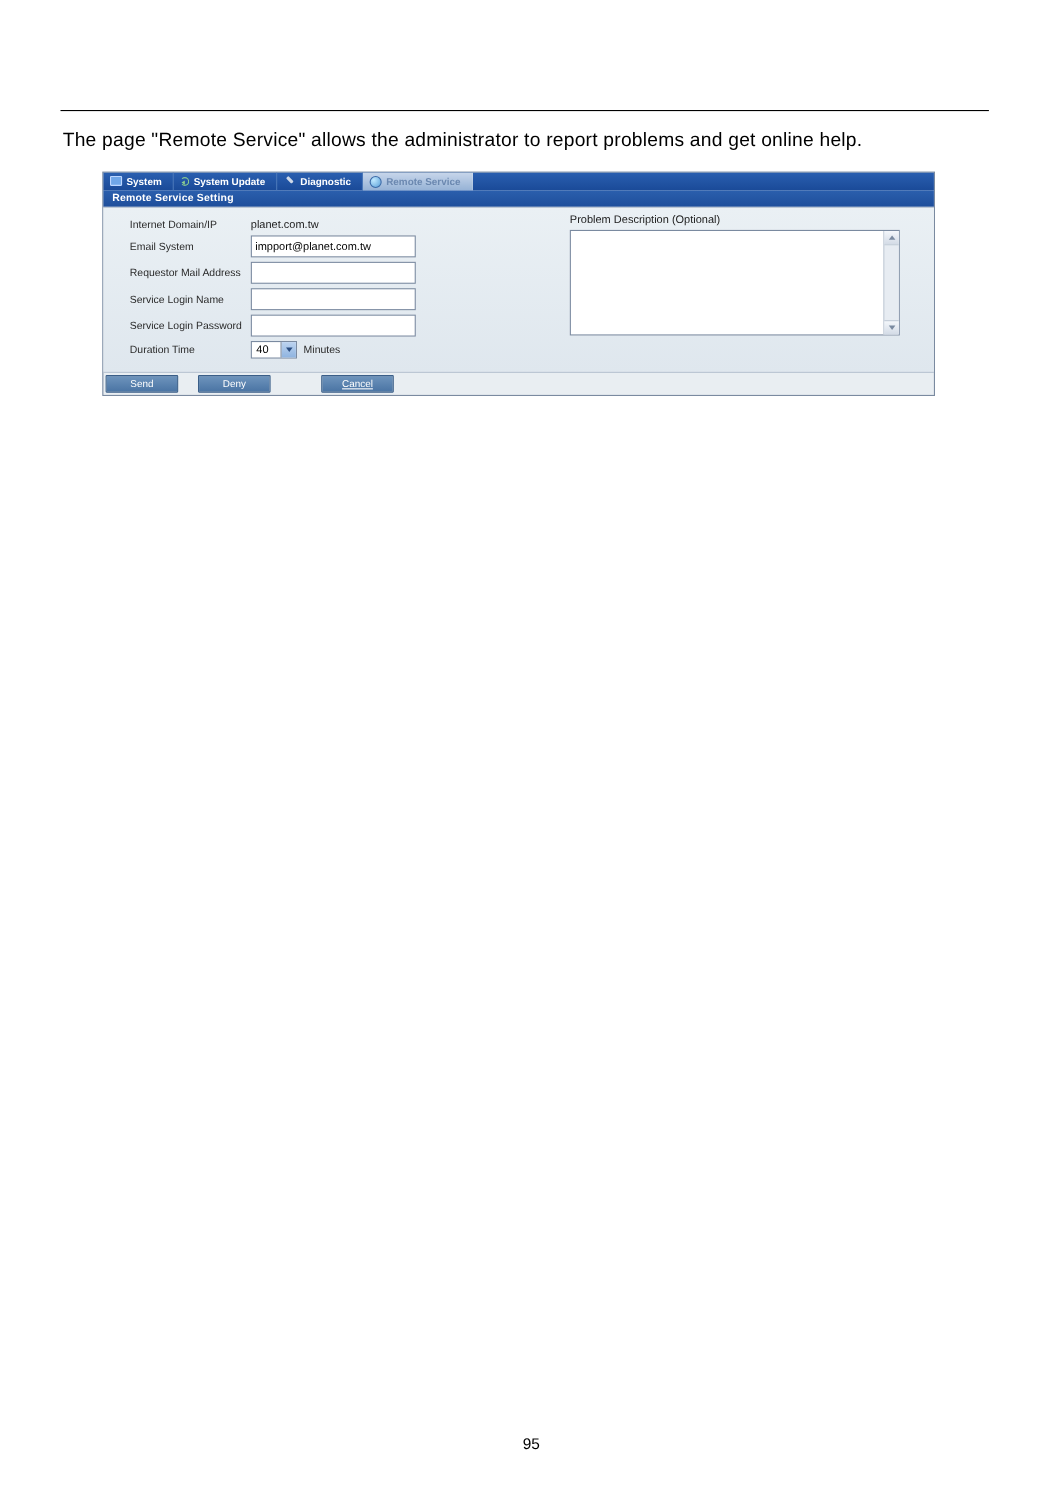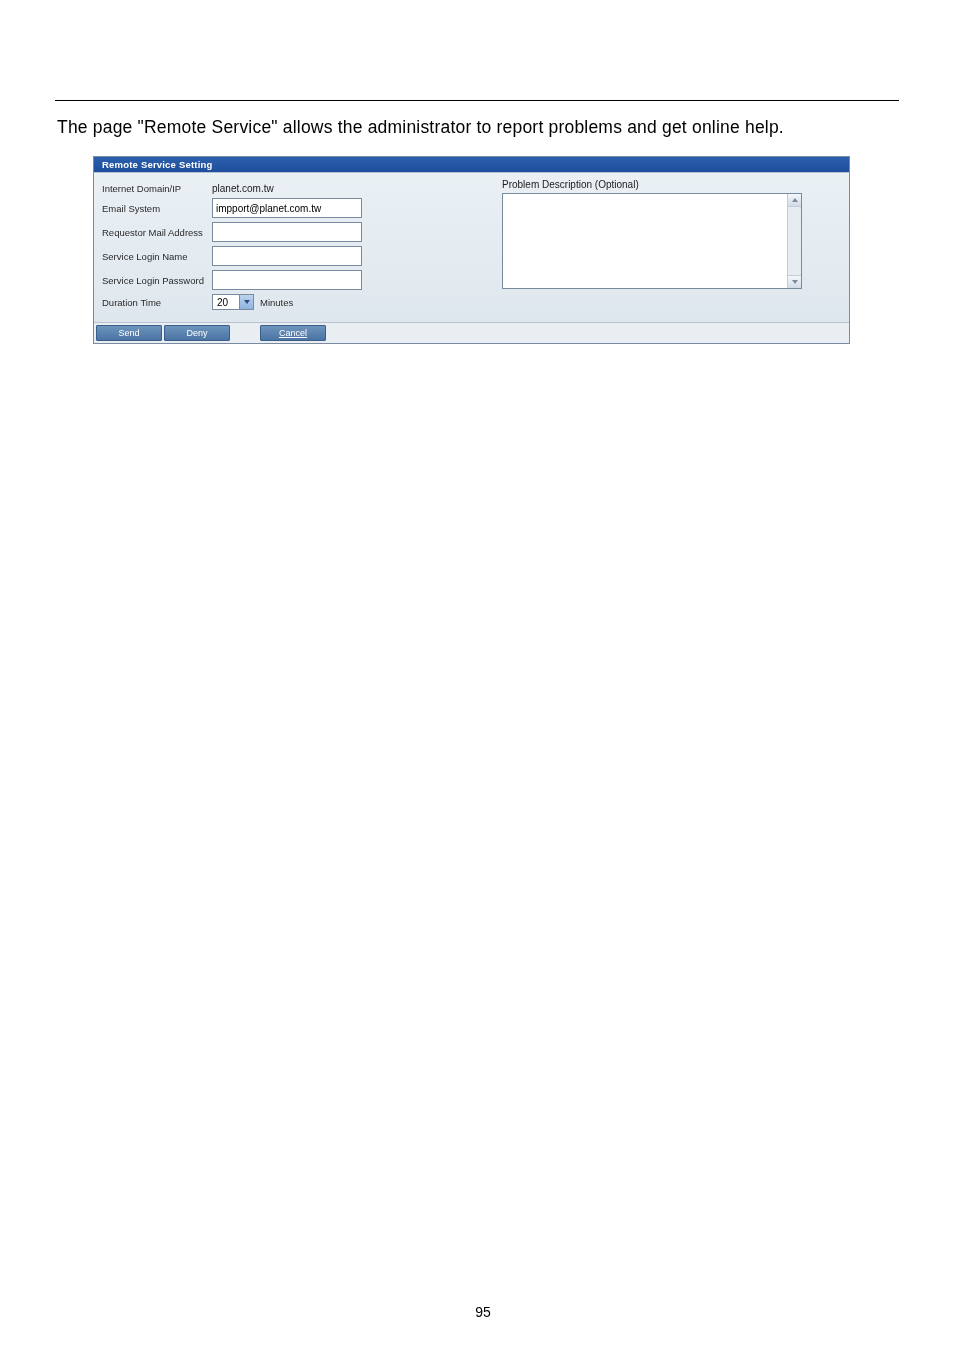--- a/index.html
+++ b/index.html
@@ -132,20 +132,21 @@
     border: 1px solid #b7c3d1;
     border-left: none;
     border-right: none;
     padding: 6px 8px 8px 8px;
     display: flex;
     gap: 40px;
   }
 
   .form-left {
     flex: 0 0 360px;
+    margin-left: 16px;
   }
   .form-right {
     flex: 1;
   }
 
   .row {
     display: flex;
     align-items: center;
     margin: 4px 0;
   }
@@ -248,21 +249,21 @@
     height: 14px;
     min-width: 44px;
     padding: 0 10px;
     font-size: 9px;
     color: #fff;
     background: linear-gradient(#6e94bc, #4a74a4);
     border: 1px solid #3a5e88;
     display: inline-flex;
     align-items: center;
     justify-content: center;
-    margin-right: 2px;
+    margin-right: 18px;
     border-radius: 1px;
   }
   .btn.gap { margin-left: 28px; text-decoration: underline; }
 
   .page-number {
     position: absolute;
     bottom: 30px;
     left: 12px; right: 0;
     text-align: center;
     font-size: 14px;
@@ -272,20 +273,38 @@
 </head>
 <body>
 
 <div class="page">
   <hr class="top-rule">
 
   <p class="intro">The page "Remote Service" allows the administrator to report problems and get online help.</p>
 
   <div class="shot">
 
+    <div class="tabs">
+      <div class="tab sep">
+        <span class="tab-icon icon-monitor"></span>
+        <span class="label">System</span>
+      </div>
+      <div class="tab sep">
+        <span class="tab-icon icon-refresh"></span>
+        <span class="label">System Update</span>
+      </div>
+      <div class="tab sep">
+        <span class="tab-icon icon-wrench"></span>
+        <span class="label">Diagnostic</span>
+      </div>
+      <div class="tab active">
+        <span class="tab-icon icon-globe"></span>
+        <span class="label">Remote Service</span>
+      </div>
+    </div>
 
     <div class="section-bar">Remote Service Setting</div>
 
     <div class="panel">
       <div class="form-left">
 
         <div class="row">
           <span class="lbl">Internet Domain/IP</span>
           <span class="val">planet.com.tw</span>
         </div>
@@ -306,21 +325,21 @@
         </div>
 
         <div class="row">
           <span class="lbl">Service Login Password</span>
           <input class="inp long" type="password" value="" style="">
         </div>
 
         <div class="row">
           <span class="lbl">Duration Time</span>
           <span class="select-like">
-            <span class="txt">20</span>
+            <span class="txt">40</span>
             <span class="arrowbtn"></span>
           </span>
           <span class="unit">Minutes</span>
         </div>
 
       </div>
 
       <div class="form-right">
         <div class="right-title">Problem Description (Optional)</div>
         <div class="textarea">

